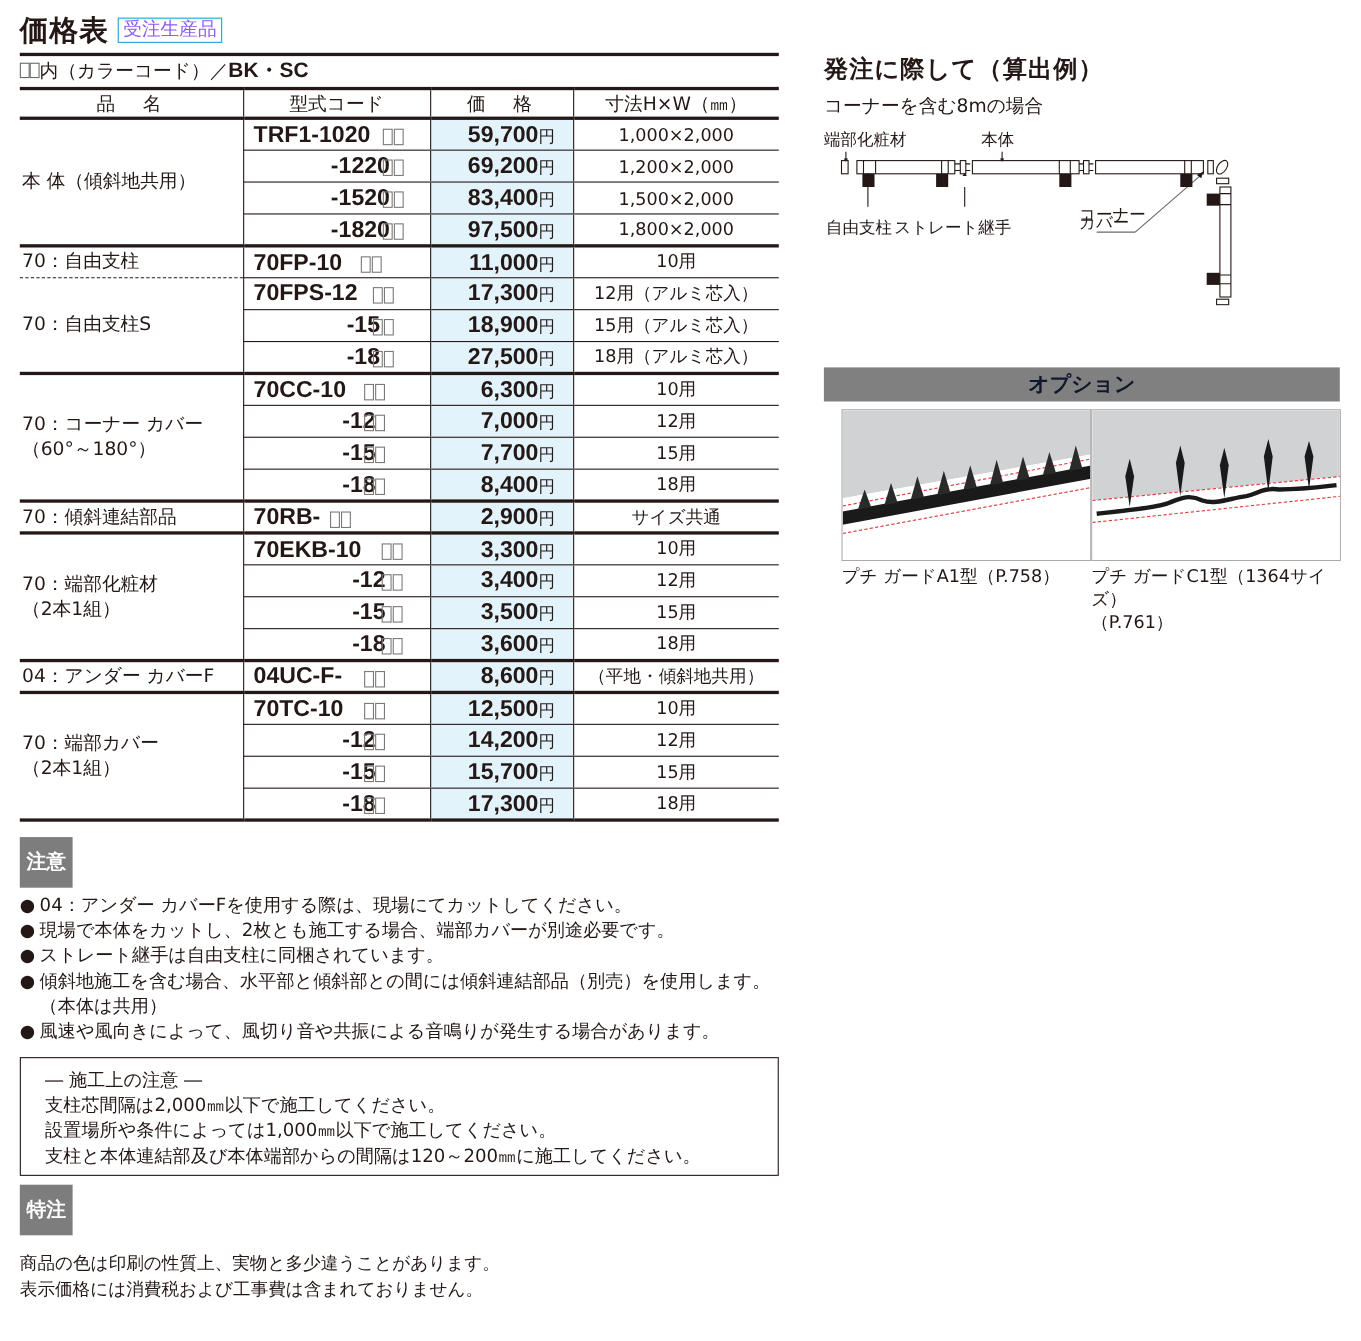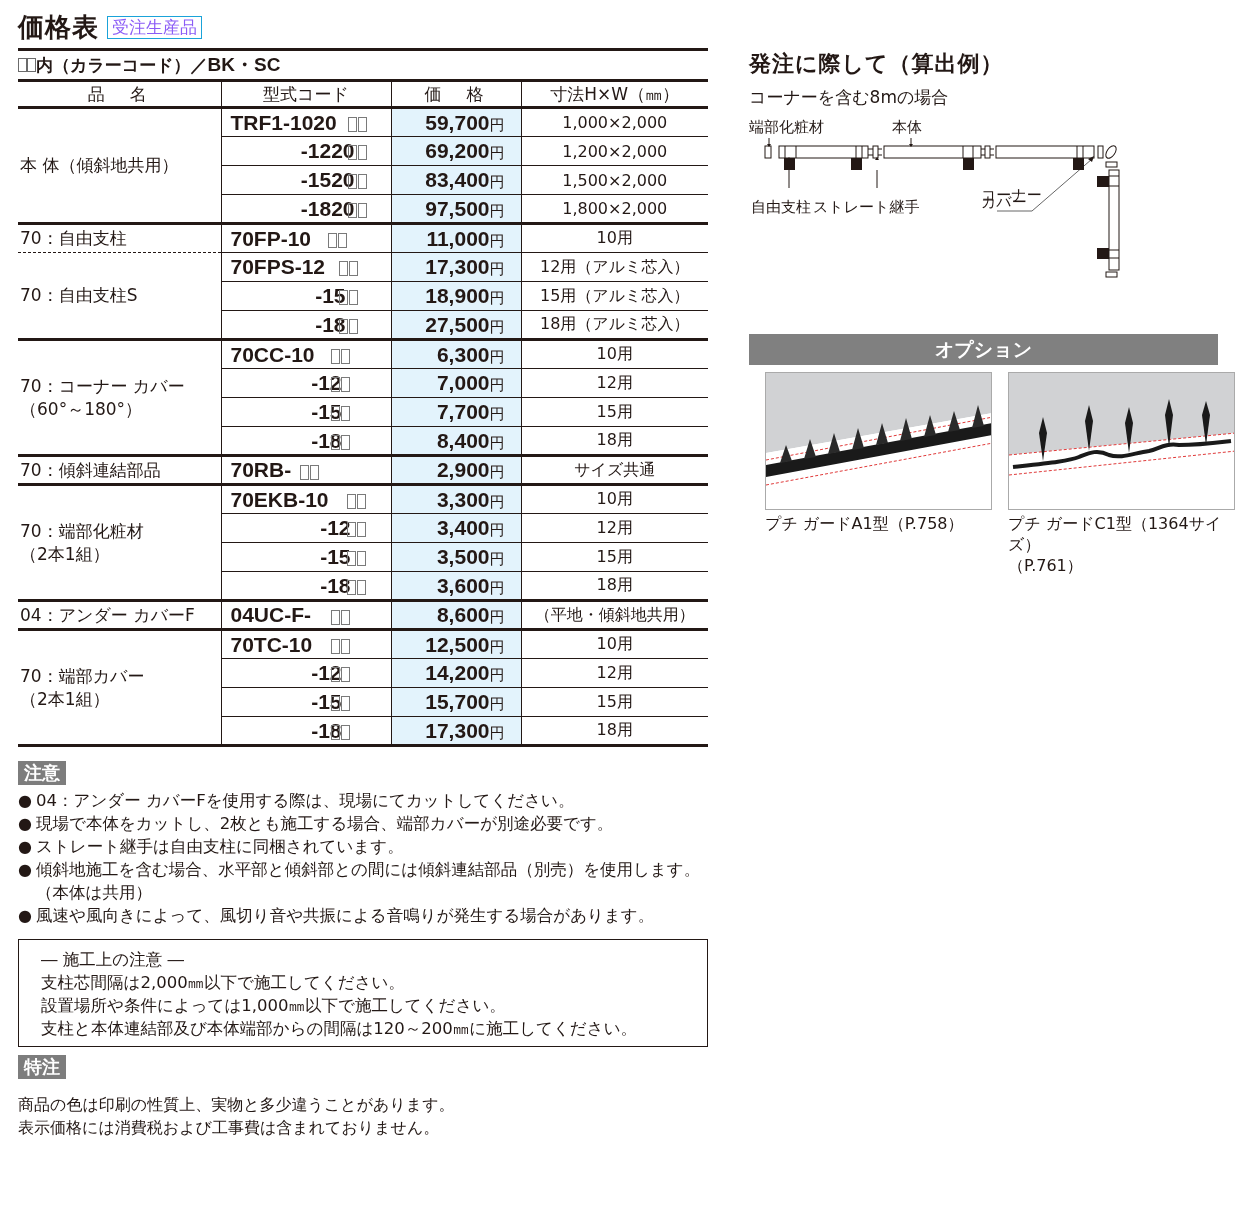--- a/index.html
+++ b/index.html
@@ -5,56 +5,56 @@
   * { box-sizing: border-box; margin: 0; padding: 0; }
   html, body { width: 1237px; height: 1219px; background: #ffffff; overflow: hidden; }
   body { font-family: "DejaVu Sans", "Liberation Sans", sans-serif; color: #231815; position: relative; }
 
   
   .left { position: absolute; left: 18px; top: 8px; width: 690px; }
   .title-row { display: flex; align-items: center; height: 38px; }
   .title { font-size: 26px; font-weight: bold; letter-spacing: 1px; }
   .badge { margin-left: 8px; border: 1.5px solid #1aa3d9; color: #8b5cf6; font-size: 17px; padding: 0 4px; line-height: 21px; }
   .rule-top { height: 3px; background: #231815; margin-top: 2px; }
-  .color-code { font-size: 17px; height: 28px; line-height: 28px; font-weight: bold; }
+  .color-code { font-size: 17px; height: 28px; line-height: 28px; }
   .color-code .box { display: inline-block; width: 9px; height: 14px; border: 1px solid #6b6b6b; vertical-align: -1px; }
   .color-code b { font-family: "Liberation Sans", sans-serif; font-size: 19px; }
 
   table.price { width: 690px; border-collapse: collapse; table-layout: fixed; }
   table.price th { font-weight: normal; font-size: 17px; height: 27px; border-top: 3px solid #231815; border-bottom: 3px solid #231815; border-left: 1px solid #231815; letter-spacing: 4px; }
   table.price th:first-child { border-left: none; }
   table.price td { height: 29px; border-bottom: 1px solid #231815; border-left: 1px solid #231815; font-size: 17px; padding: 0; }
   table.price td.name { border-left: none; vertical-align: middle; text-align: left; padding-left: 2px; line-height: 23px; }
   table.price td.code { text-align: right; padding-right: 36px; font-family: "Liberation Sans", sans-serif; font-weight: bold; font-size: 21px; position: relative; }
   table.price td.code.first { text-align: left; padding-left: 9px; padding-right: 0; }
   table.price td.code .cb { position: absolute; top: 8px; width: 9px; height: 15px; border: 1px solid #7a7a7a; }
   table.price td.price-cell { background: #e3f3fc; text-align: right; padding-right: 16px; font-family: "Liberation Sans", sans-serif; font-weight: bold; font-size: 21px; }
   table.price td.price-cell .yen { font-weight: normal; font-size: 15px; font-family: "DejaVu Sans", sans-serif; }
   table.price td.size { text-align: center; font-size: 16px; }
   tr.group-end td { border-bottom: 3px solid #231815; }
   td.dash-bottom { border-bottom: 1px dashed #231815 !important; }
 
-  .label-box { display: inline-block; background: #7d7d7d; color: #ffffff; font-size: 18px; font-weight: bold; padding: 1px 6px; line-height: 22px; }
+  .label-box { display: inline-block; background: #7d7d7d; color: #ffffff; font-size: 18px; font-weight: bold; padding: 12px 6px; line-height: 22px; }
   .notes { font-size: 16.5px; line-height: 23px; margin-top: 4px; }
   .notes .bullet { position: relative; padding-left: 18px; }
   .notes .bullet::before { content: "●"; position: absolute; left: 0; top: 0; font-size: 16px; }
 
   .construct-box { border: 1px solid #231815; padding: 8px 0 6px 22px; font-size: 16.5px; line-height: 23px; margin-top: 12px; }
   .plain-notes { font-size: 16px; line-height: 23px; margin-top: 14px; }
 
   
   .right { position: absolute; left: 749px; top: 44px; width: 470px; }
   .order-title { font-size: 22px; font-weight: bold; letter-spacing: 1px; line-height: 40px; }
   .order-sub { font-size: 17px; line-height: 26px; margin-top: 0; }
   .diagram { position: relative; width: 380px; height: 160px; margin-top: 8px; }
   .diagram .lbl { position: absolute; font-size: 15px; white-space: nowrap; }
   .diagram svg { position: absolute; left: 0; top: 0; }
 
-  .option-header { margin-top: 56px; background: #808080; color: #ffffff; text-align: center; font-weight: bold; font-size: 19px; height: 31px; line-height: 31px; width: 469px; }
-  .options { display: flex; gap: 16px; margin-top: 7px; padding-left: 16px; }
+  .option-header { margin-top: 56px; background: #808080; color: #0f172a; text-align: center; font-weight: bold; font-size: 19px; height: 31px; line-height: 31px; width: 469px; }
+  .options { display: flex; gap: 0; margin-top: 7px; padding-left: 16px; }
   .opt { width: 227px; }
   .opt .img { width: 227px; height: 138px; border: 1px solid #aaaaaa; position: relative; overflow: hidden; background: #ffffff; }
   .opt .cap { font-size: 16px; line-height: 21px; margin-top: 3px; }
 </style>
 </head>
 <body>
 
 <div class="left">
   <div class="title-row">
     <span class="title">価格表</span>

